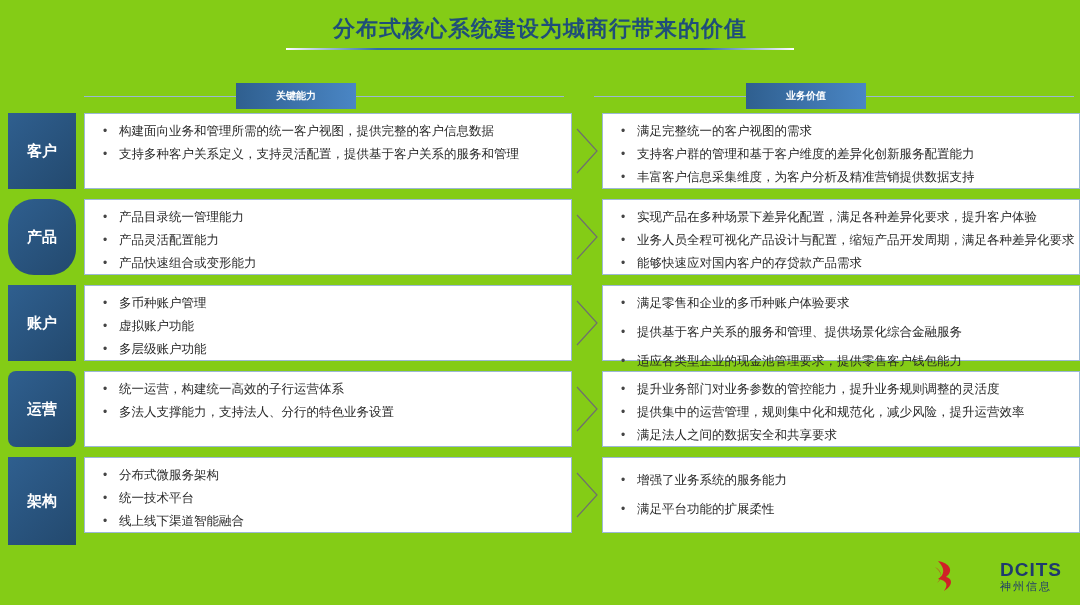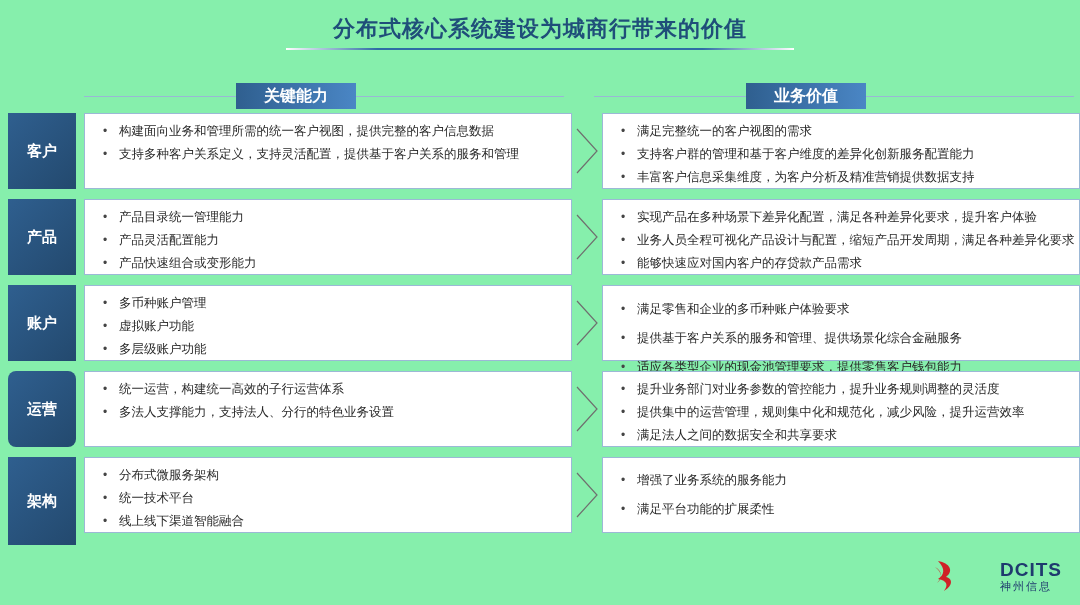--- a/index.html
+++ b/index.html
@@ -11,21 +11,21 @@
     height: 605px;
     background: #ffffff;
     font-family: "Liberation Sans", sans-serif;
     overflow: hidden;
     position: relative;
   }
   .slide {
     position: relative;
     width: 1080px;
     height: 605px;
-    background: #86efac;
+    background: #84cc16;
   }
   
   .title-wrap {
     position: absolute;
     top: 14px;
     left: 0;
     width: 1080px;
     text-align: center;
   }
   .title {
@@ -43,21 +43,21 @@
     height: 2px;
     background: linear-gradient(to right, #ffffff, #2e6ca4 18%, #2e6ca4 82%, #ffffff);
   }
   
   .col-header {
     position: absolute;
     height: 26px;
     line-height: 26px;
     text-align: center;
     color: #ffffff;
-    font-size: 16px;
+    font-size: 10px;
     font-weight: bold;
     background: linear-gradient(to right, #2f5f8f, #4a86c5);
   }
   .header-rule {
     position: absolute;
     height: 1px;
     background: #9ab7d4;
   }
   #hdr-left { left: 236px; top: 83px; width: 120px; }
   #hdr-right { left: 746px; top: 83px; width: 120px; }
@@ -184,21 +184,21 @@
     <div class="card card-right" style="height:76px;">
       <ul class="bullets">
         <li>满足完整统一的客户视图的需求</li>
         <li>支持客户群的管理和基于客户维度的差异化创新服务配置能力</li>
         <li>丰富客户信息采集维度，为客户分析及精准营销提供数据支持</li>
       </ul>
     </div>
   </div>
 
   <div class="row" style="top:199px;height:76px;">
-    <div class="label-box" style="height:76px;">产品</div>
+    <div class="label-box" style="height:76px;border-radius:26px;">产品</div>
     <div class="card card-left" style="height:76px;">
       <ul class="bullets">
         <li>产品目录统一管理能力</li>
         <li>产品灵活配置能力</li>
         <li>产品快速组合或变形能力</li>
       </ul>
     </div>
     <div class="arrow" style="top:14px;">
       <svg width="26" height="48" viewBox="0 0 26 48">
         <polyline points="3,2 23,24 3,46" fill="none" stroke="#6f6f6f" stroke-width="1.2"></polyline>
@@ -221,21 +221,21 @@
         <li>虚拟账户功能</li>
         <li>多层级账户功能</li>
       </ul>
     </div>
     <div class="arrow" style="top:14px;">
       <svg width="26" height="48" viewBox="0 0 26 48">
         <polyline points="3,2 23,24 3,46" fill="none" stroke="#6f6f6f" stroke-width="1.2"></polyline>
       </svg>
     </div>
     <div class="card card-right" style="height:76px;">
-      <ul class="bullets" style="margin-top:6px;">
+      <ul class="bullets" style="margin-top:0;">
         <li style="margin-bottom:12px;">满足零售和企业的多币种账户体验要求</li>
         <li style="margin-bottom:12px;">提供基于客户关系的服务和管理、提供场景化综合金融服务</li>
         <li>适应各类型企业的现金池管理要求，提供零售客户钱包能力</li>
       </ul>
     </div>
   </div>
 
   <div class="row" style="top:371px;height:76px;">
     <div class="label-box" style="height:76px;border-radius:8px;">运营</div>
     <div class="card card-left" style="height:76px;">

